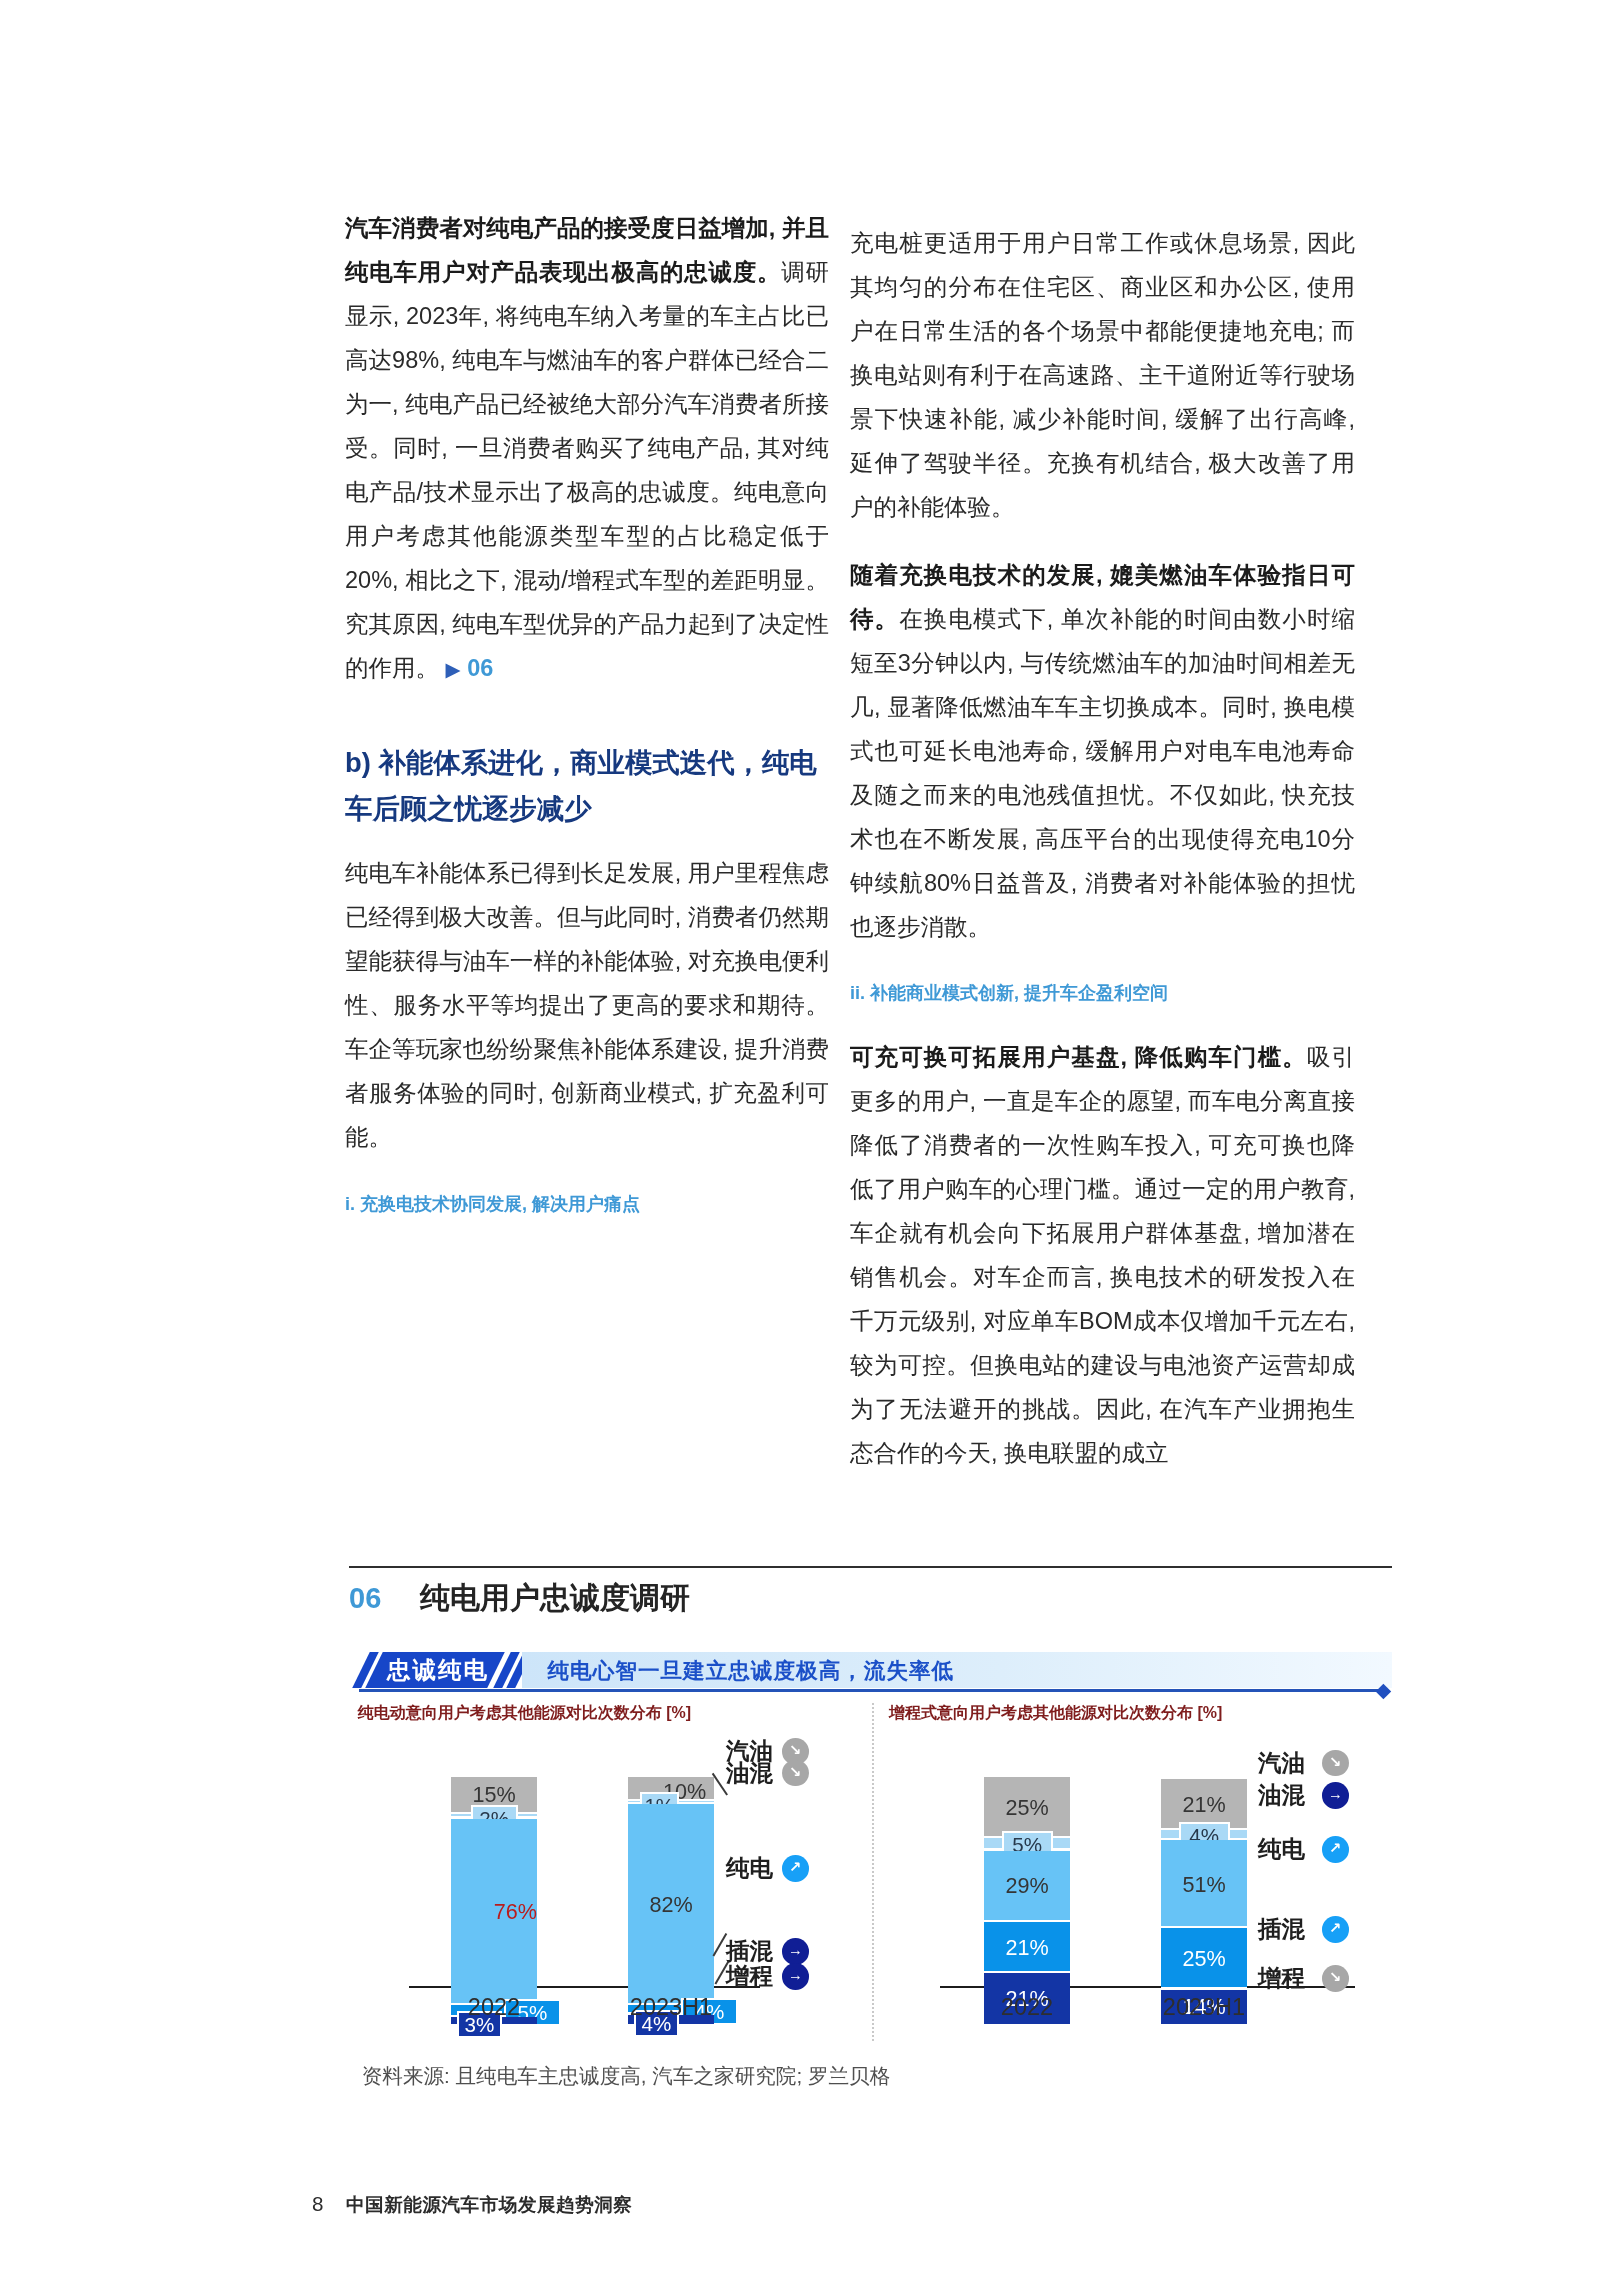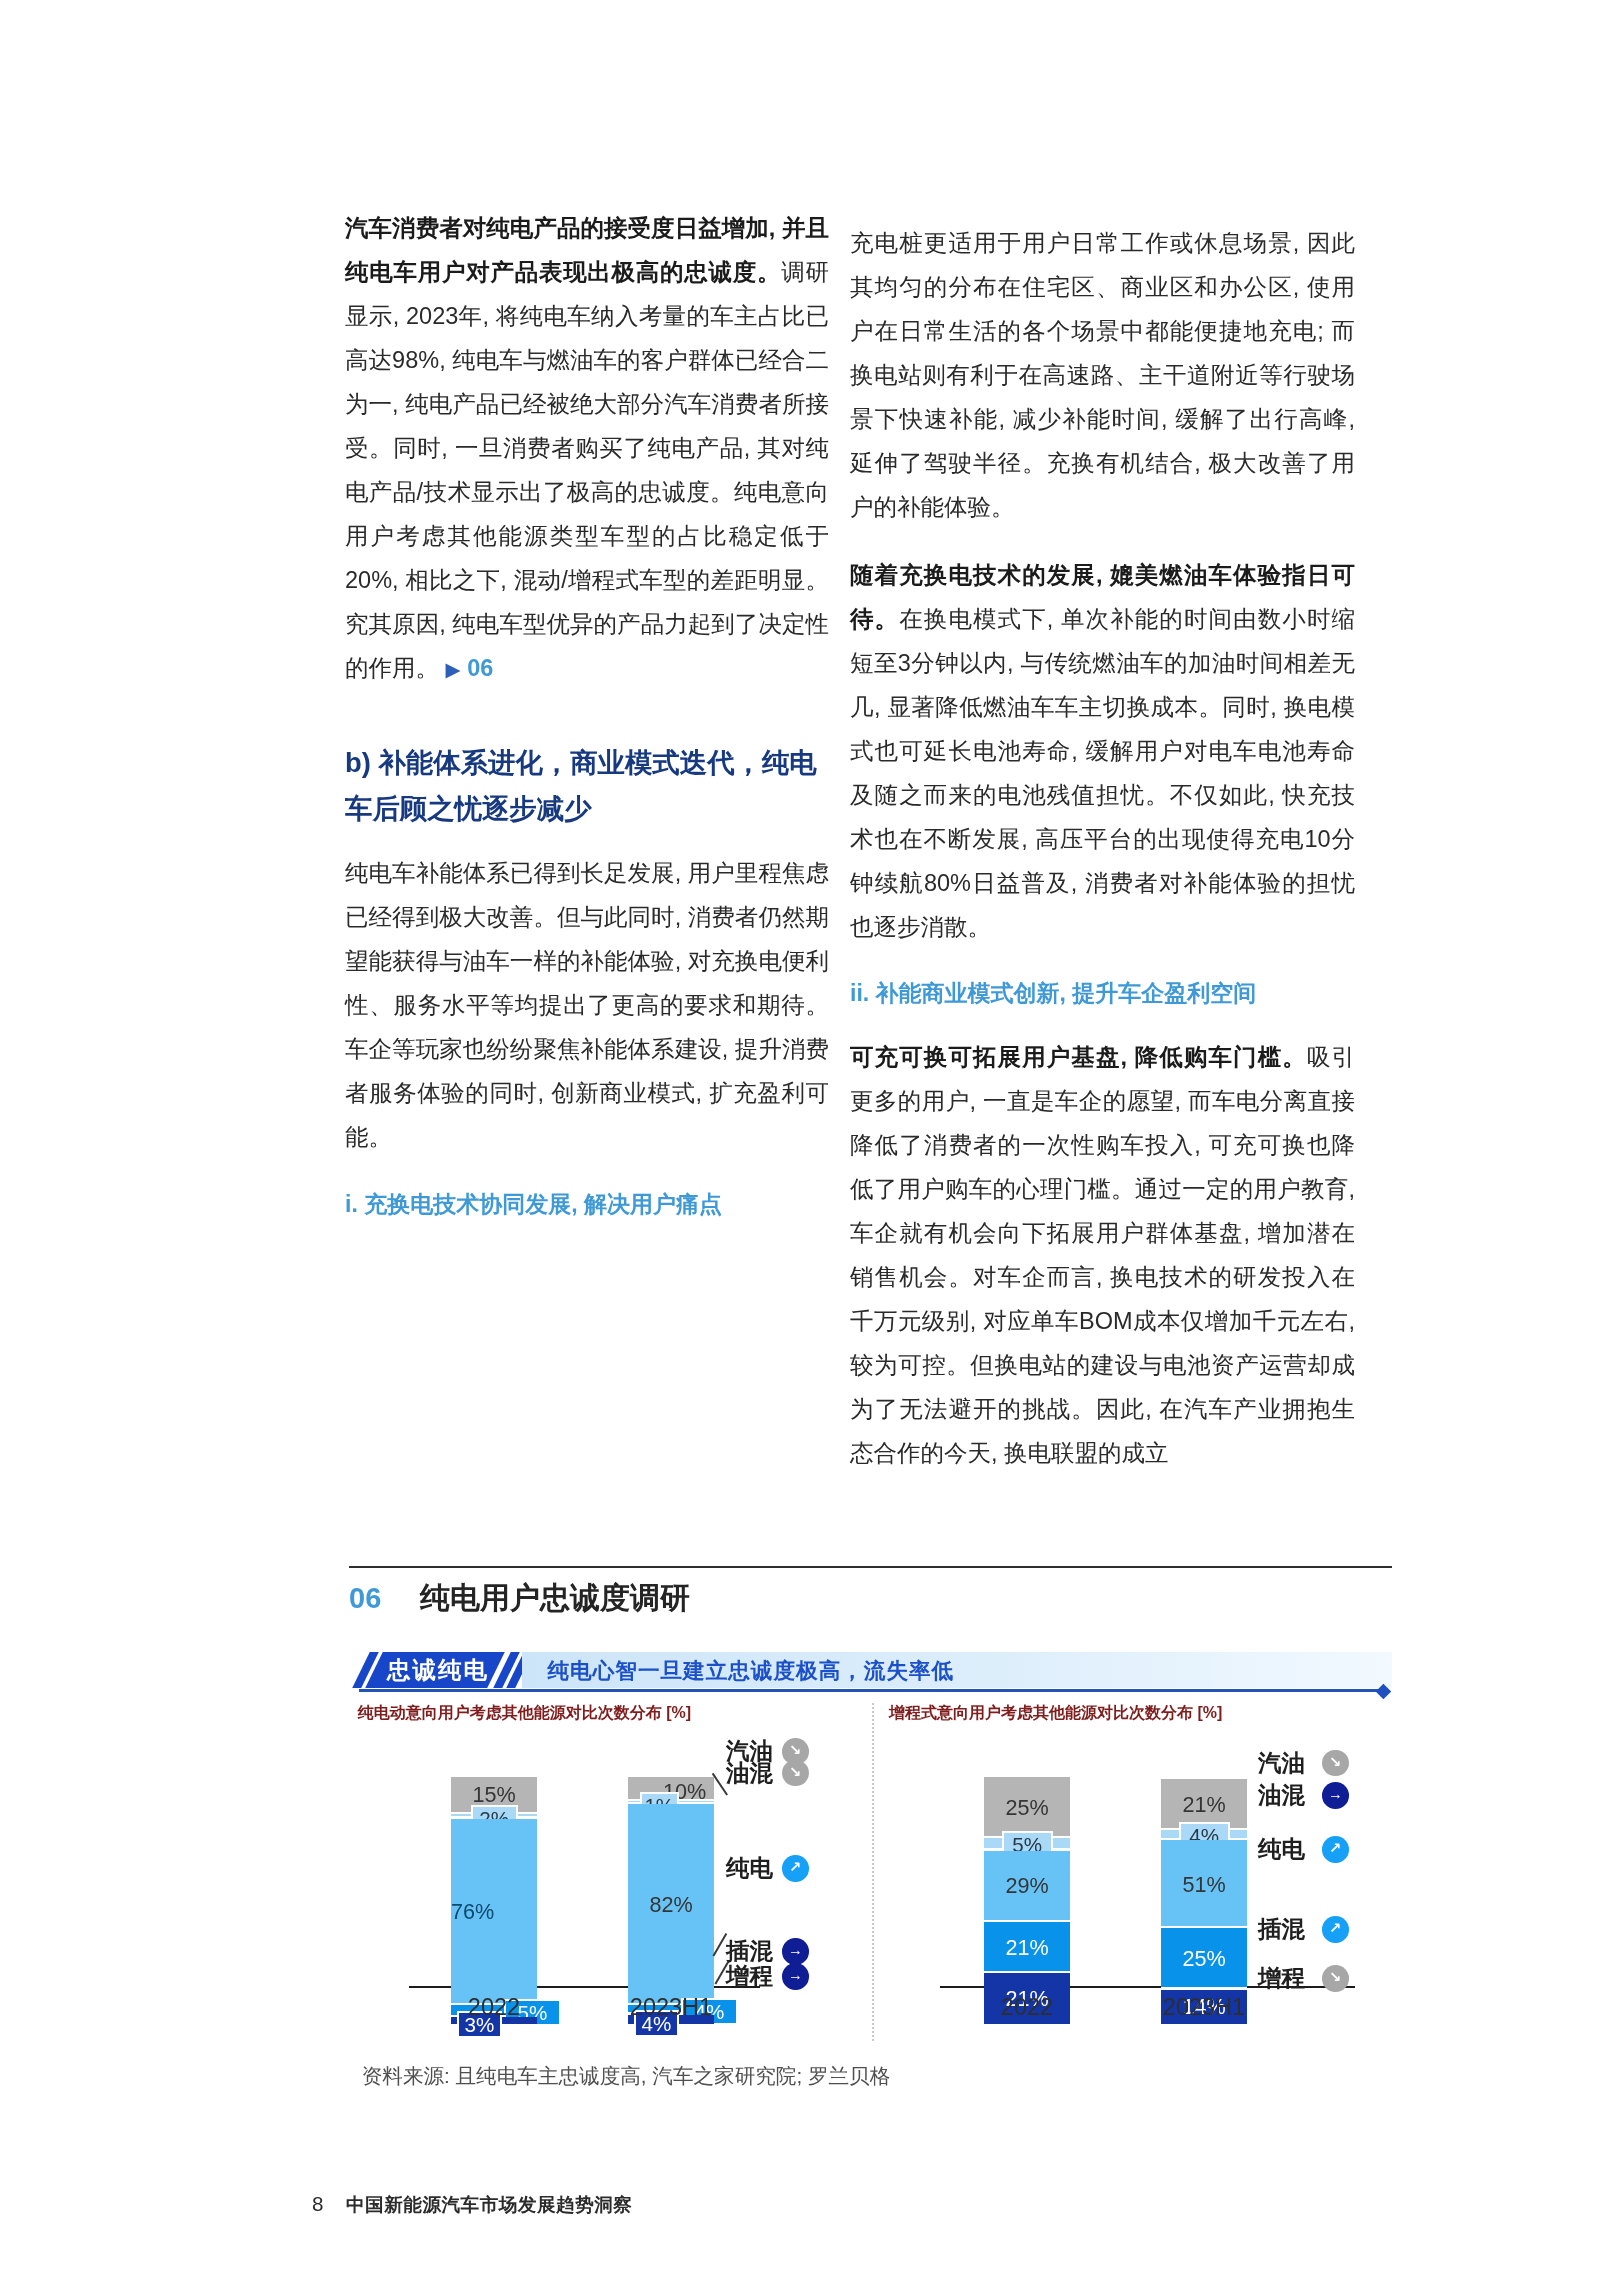--- a/index.html
+++ b/index.html
@@ -5,21 +5,21 @@
   html,body{margin:0;padding:0;background:#888;}
   .page{position:relative;width:1621px;height:2293px;background:#ffffff;margin:0 auto;
         font-family:"Liberation Sans","DejaVu Sans",sans-serif;overflow:hidden;color:#262626;}
   
   .col{position:absolute;top:192px;}
   .col-left{left:345px;width:484px;}
   .col-right{left:850px;width:505px;padding-top:15.7px;}
   .h-iii{display:flex;color:#3f99d6;font-size:26.5px;font-weight:700;line-height:46px;}
   .h-iii .num{width:57px;flex:none;}
   .h-b{color:#16397f;font-size:27.4px;font-weight:700;line-height:46px;margin-top:49px;}
-  .h-sub{color:#3f99d6;font-size:23px;font-weight:700;line-height:43px;margin-top:18px;}
+  .h-sub{color:#3f99d6;font-size:18px;font-weight:700;line-height:43px;margin-top:18px;}
   .bodyp{font-size:23.5px;line-height:44px;text-align:justify;margin-top:19.6px;color:#2a2a2a;}
   .bodyp.first{margin-top:13.7px;}
   .lead{font-weight:700;color:#1b1b1b;}
   .figref-arrow{color:#2e5fb8;font-size:19.6px;}
   .figref-num{color:#3f99d6;font-weight:700;}
   
   .figure{position:absolute;left:349px;top:1566px;width:1043px;height:564px;}
   .fig-rule{position:absolute;left:0;top:0;width:1043px;height:2px;background:#2f2f2f;}
   .fig-caption{position:absolute;left:0;top:11.8px;display:flex;align-items:baseline;}
   .fig-num{width:71px;color:#3f99d6;font-size:29px;font-weight:700;}
@@ -102,21 +102,21 @@
     <div class="divider"></div>
 
     <div class="chart" style="left: 60px;">
         <div class="axis" style="width: 351px;"></div>
         <div class="bar" style="left: 42px; top: -2.5px; height: 247px;">
           <div class="seg" style="top: 0px; height: 37px; background: rgb(181, 181, 181); border-bottom: 2px solid rgb(255, 255, 255);"></div>
           <div class="seglab" style="top: 5.6px; left: 0px; width: 100%; text-align: center; color: rgb(53, 53, 53);">15%</div>
           <div class="seg" style="top: 37px; height: 4.9px; background: rgb(169, 217, 246); border-bottom: 2px solid rgb(255, 255, 255);"></div>
           <div class="seglab chip" style="top: 28px; left: 19.6px; width: 47px; background: rgb(169, 217, 246); color: rgb(39, 57, 76);">2%</div>
           <div class="seg" style="top: 42px; height: 186px; background: rgb(103, 195, 246); border-bottom: 2px solid rgb(255, 255, 255);"></div>
-          <div class="seglab" style="top: 122px; left: 0px; width: 100%; text-align: left; color: #0c4a6e;">76%</div>
+          <div class="seglab" style="top: 122px; left: 0px; width: 100%; text-align: right; color: #b91c1c;">76%</div>
           <div class="seg" style="top: 228px; height: 12.3px; background: rgb(9, 146, 233); border-bottom: 2px solid rgb(255, 255, 255);"></div>
           <div class="seglab chip" style="top: 222px; left: 53px; width: 57px; background: rgb(9, 146, 233); color: rgb(255, 255, 255);">5%</div>
           <div class="seg" style="top: 240px; height: 7.4px; background: rgb(19, 53, 165);"></div>
           <div class="seglab chip" style="top: 234px; left: 5.9px; width: 45px; background: rgb(19, 53, 165); color: rgb(255, 255, 255);">3%</div>
         </div>
         <div class="xlabel" style="left: 32px;">2022</div>
         <div class="bar" style="left: 219px; top: -2.5px; height: 247px;">
           <div class="seg" style="top: 0px; height: 24.5px; background: rgb(181, 181, 181); border-bottom: 2px solid rgb(255, 255, 255);"></div>
           <div class="seglab" style="top: 2.5px; left: 0px; width: 100%; text-align: right; padding-right: 7.8px; box-sizing: border-box; color: rgb(53, 53, 53);">10%</div>
           <div class="seg" style="top: 24.5px; height: 2.5px; background: rgb(169, 217, 246); border-bottom: 2px solid rgb(255, 255, 255);"></div>

